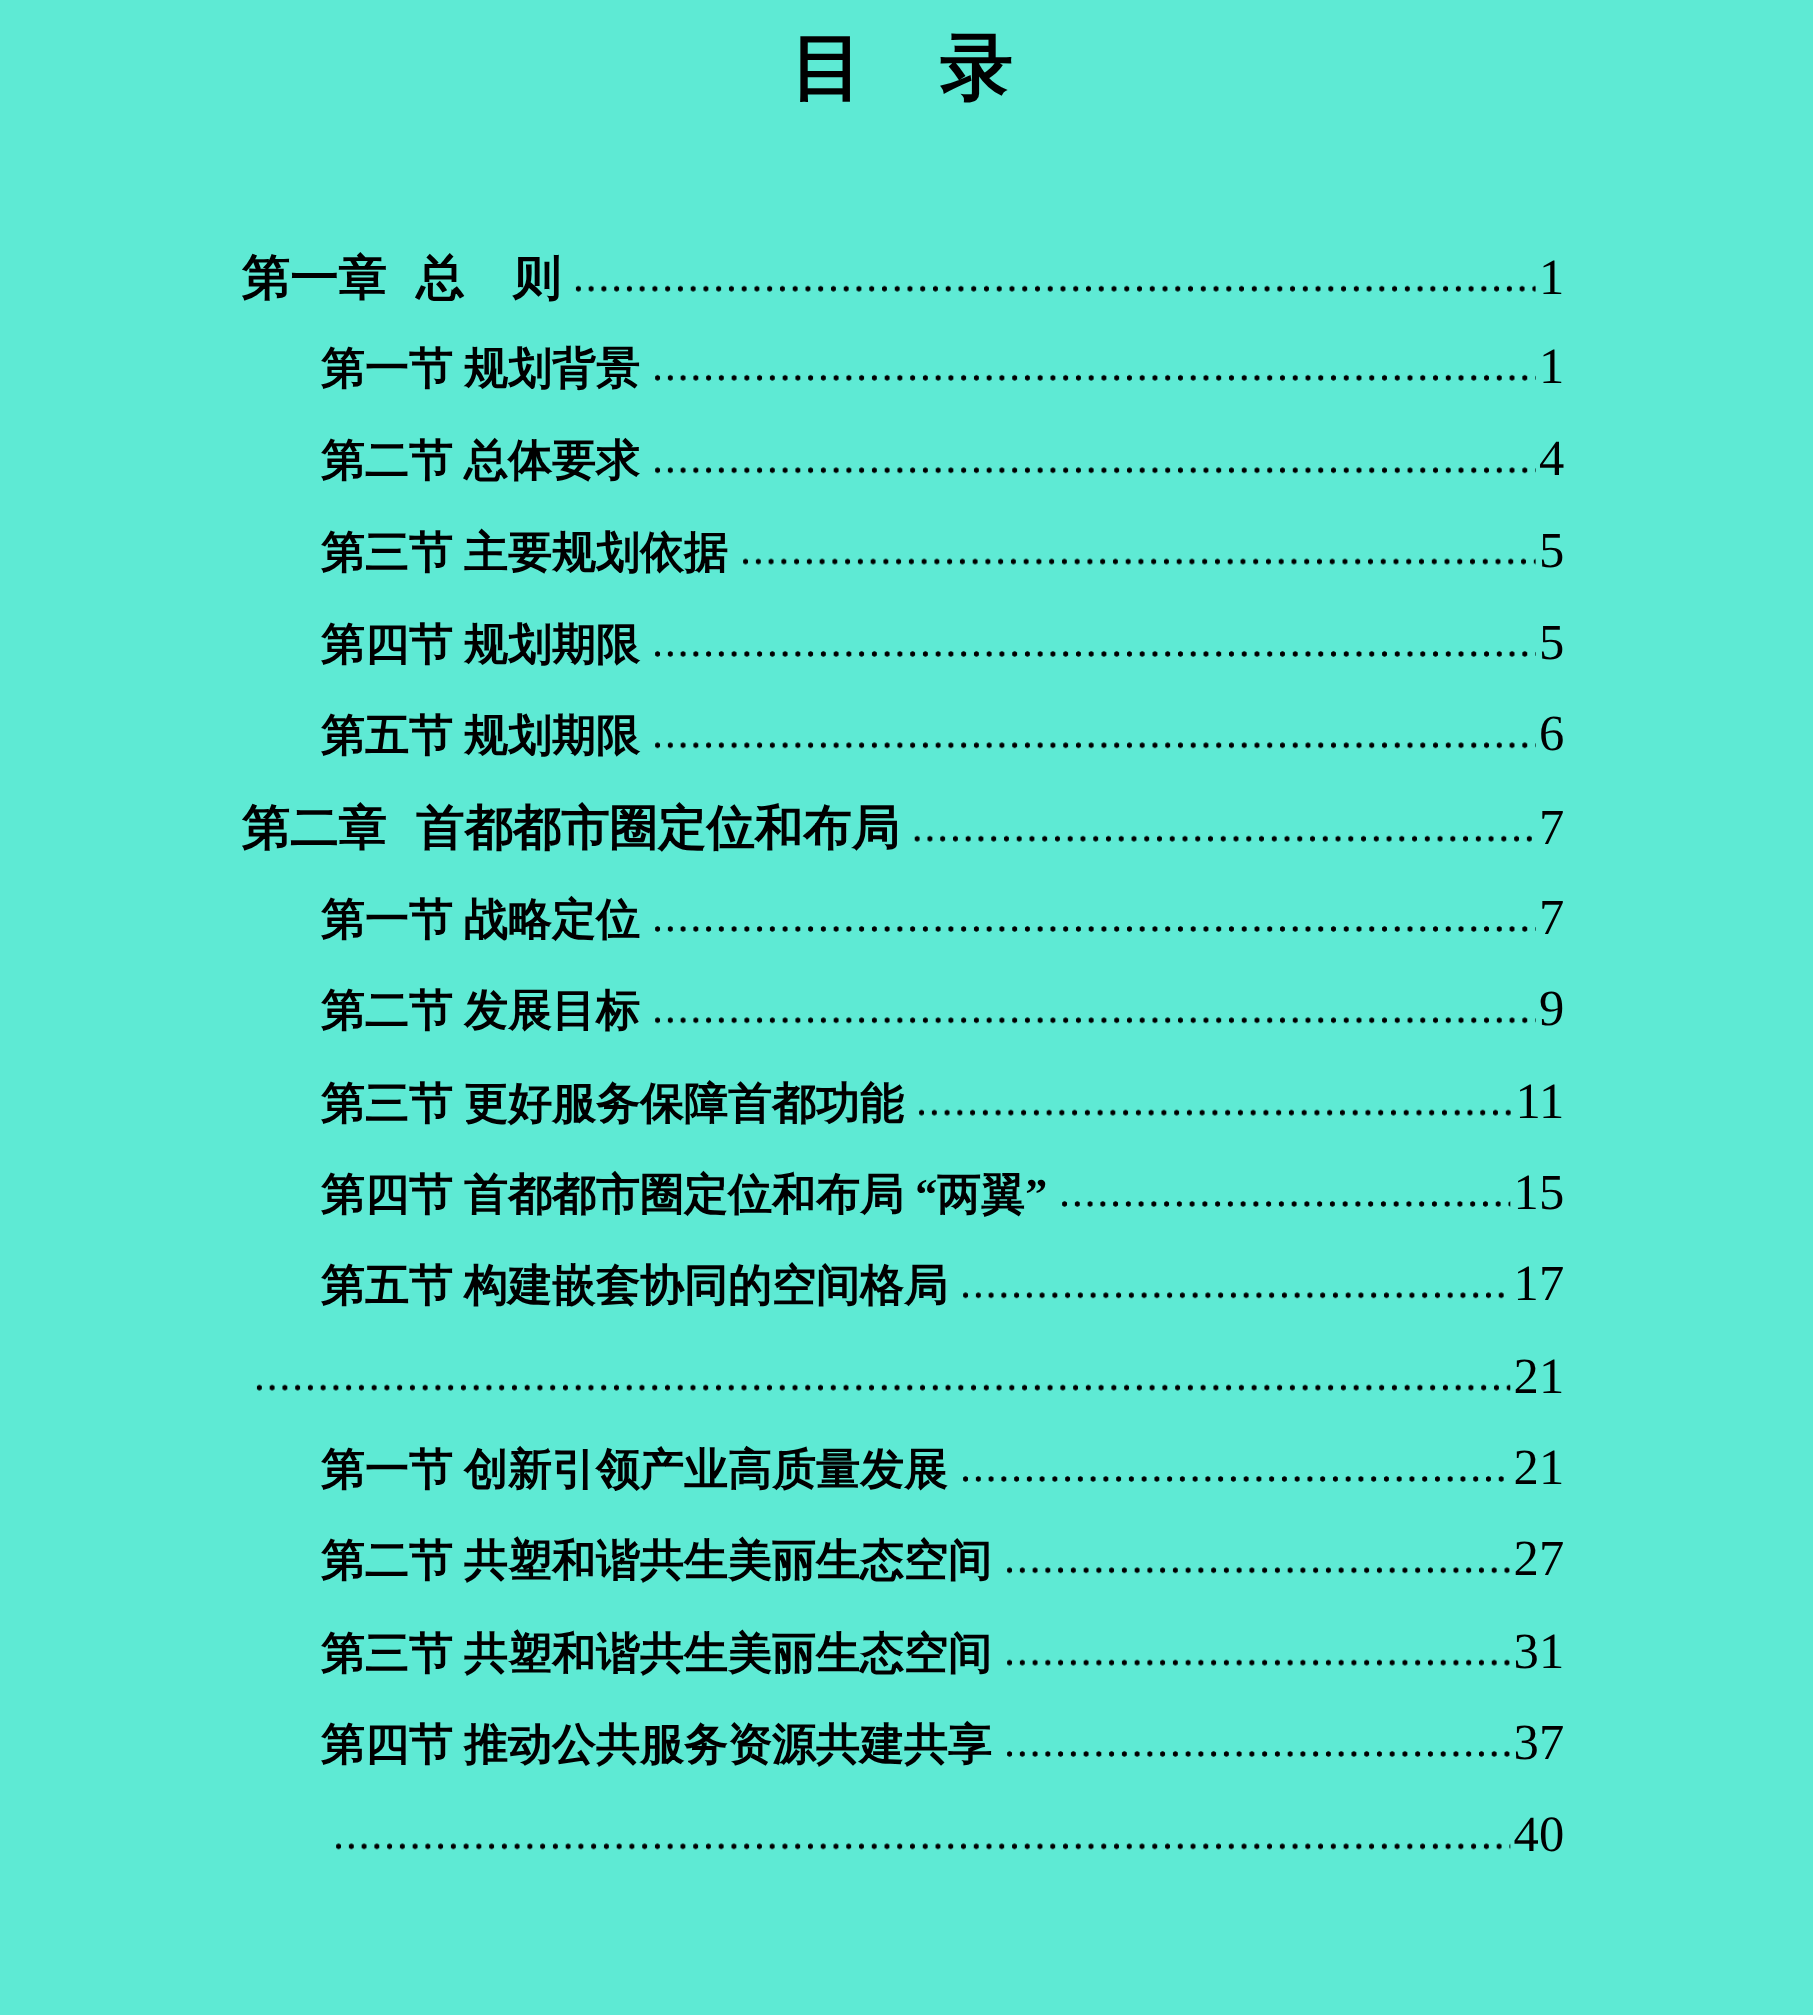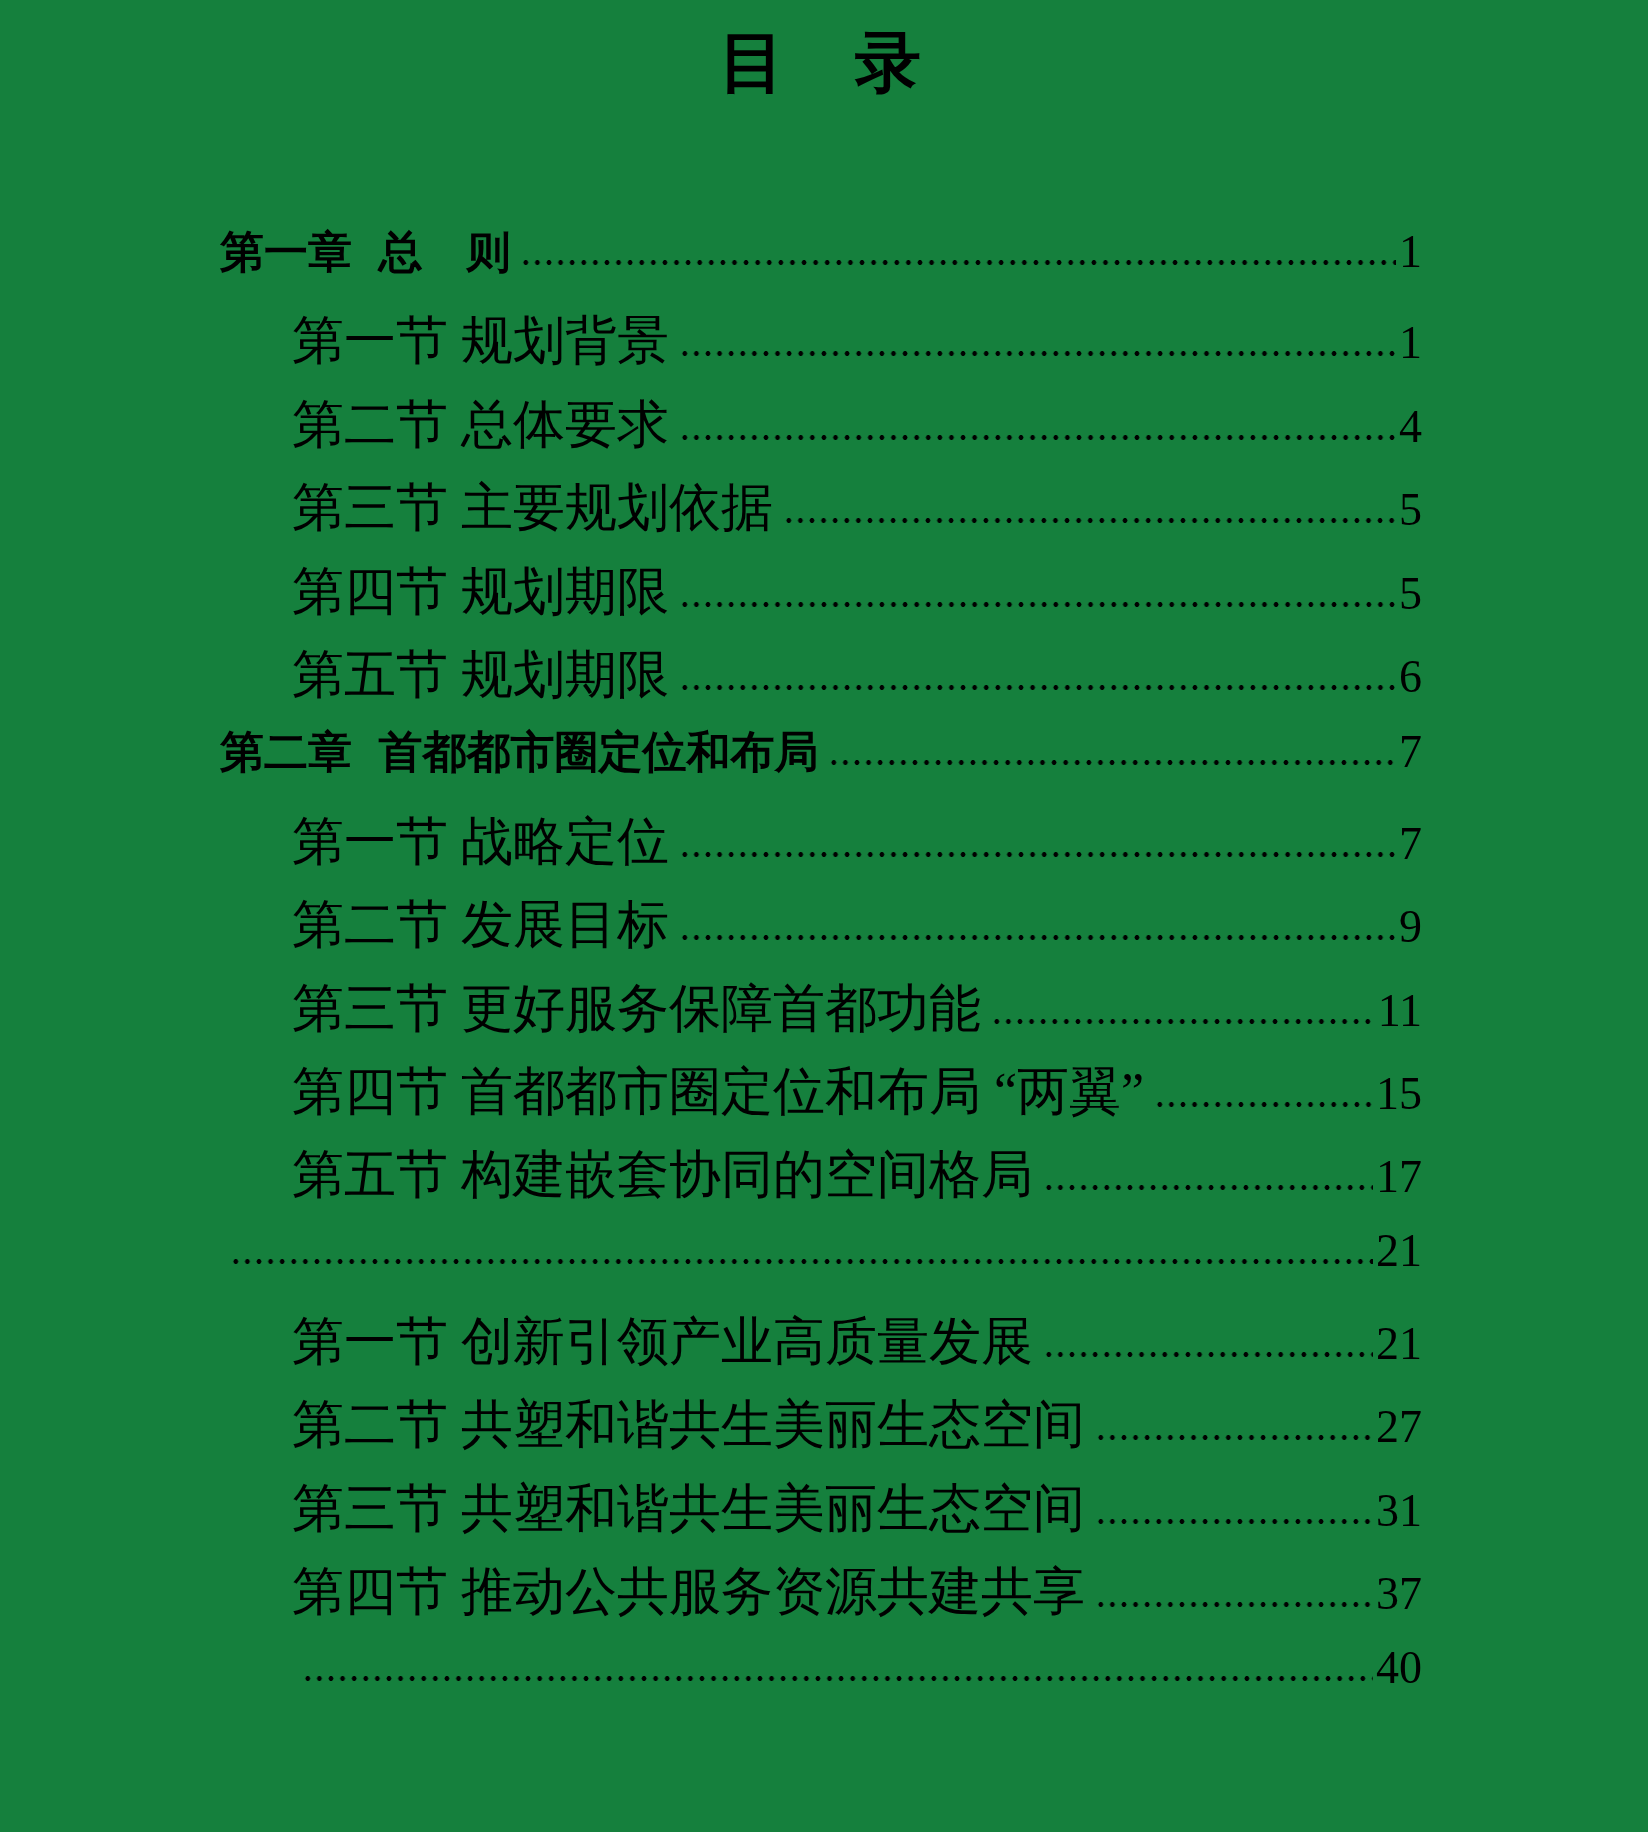--- a/index.html
+++ b/index.html
@@ -8,21 +8,21 @@
     background: #ffffff;
     width: 1648px;
     height: 1832px;
     overflow: hidden;
   }
   .doc {
     box-sizing: border-box;
     width: 1648px;
     height: 1832px;
     padding: 30px 226px 0 220px;
-    background: #15803d;
+    background: #5eead4;
     color: #000000;
   }
   .title {
     margin: 0;
     font-family: "Liberation Serif", serif;
     font-weight: 700;
     font-size: 66px;
     line-height: 1;
     text-align: center;
     color: #000000;
@@ -46,22 +46,22 @@
   .row.chapter .label {
     font-family: Liberation Mono, monospace;
     font-weight: 700;
     font-size: 44px;
   }
   .row.section {
     padding-left: 72px;
   }
   .row.section .label {
     font-family: "Liberation Serif", serif;
-    font-weight: 400;
-    font-size: 52px;
+    font-weight: 700;
+    font-size: 40px;
   }
   .leader {
     flex: 1 1 auto;
     height: 9px;
     margin: 0 3px 0 10px;
     background-image: radial-gradient(circle, #000000 2.1px, transparent 2.7px);
     background-size: 11.6px 9px;
     background-repeat: repeat-x;
     background-position: left bottom;
   }

